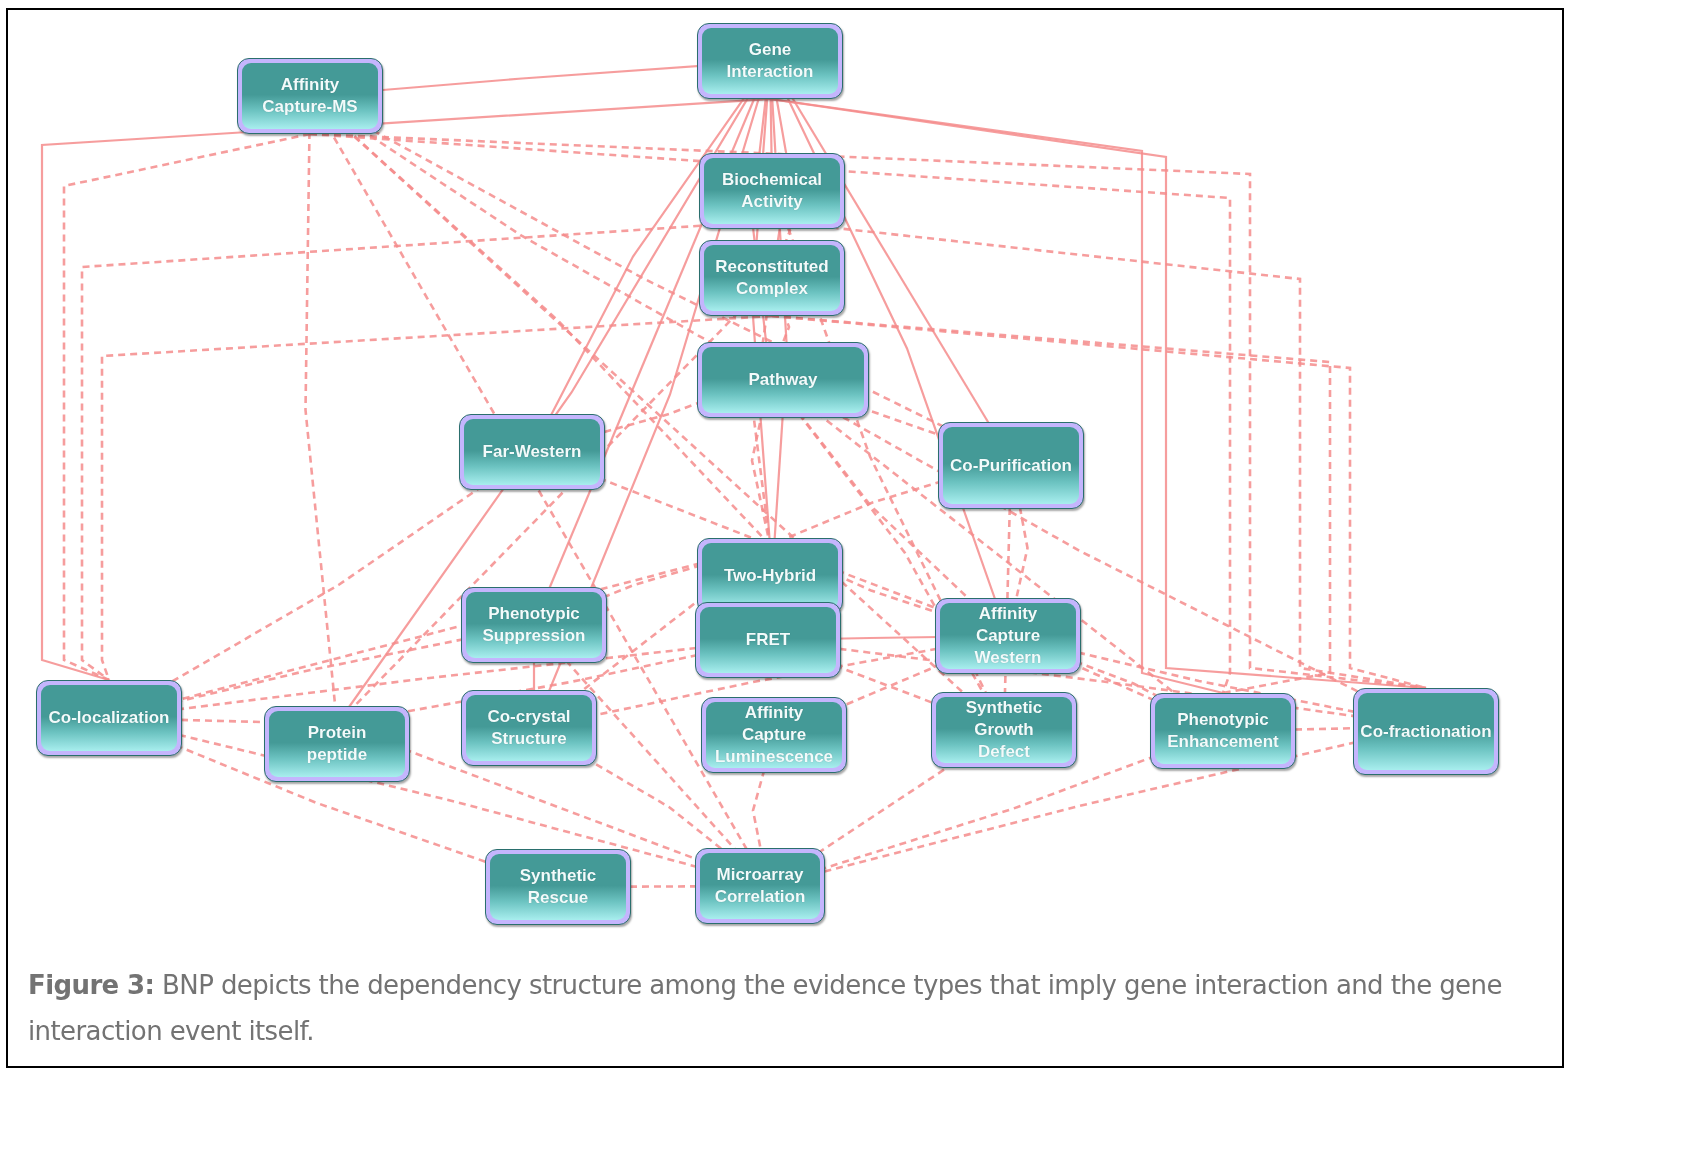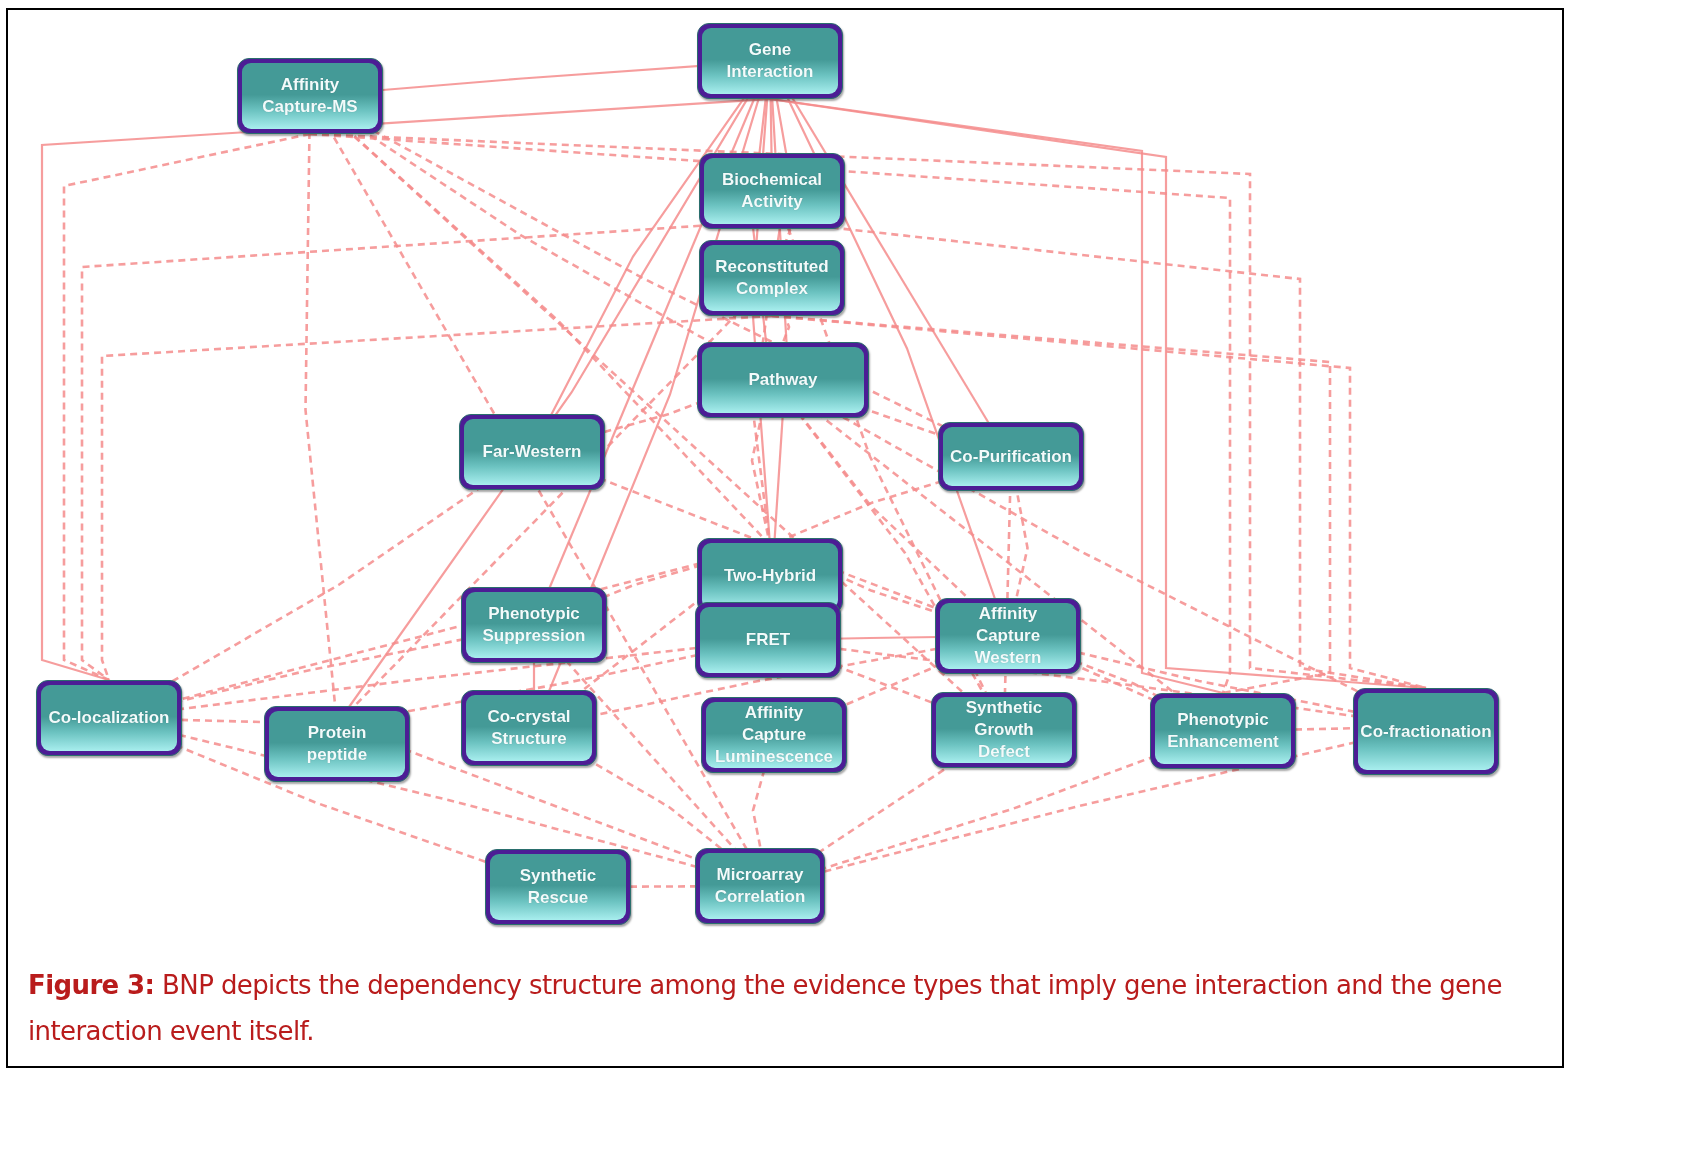--- a/index.html
+++ b/index.html
@@ -7,42 +7,42 @@
     .frame {
       position: absolute; left: 6px; top: 8px; width: 1554px; height: 1056px;
       border: 2px solid #000; box-sizing: content-box; background: #fff;
     }
     svg#graph { position: absolute; left: 0; top: 0; }
     .node {
       position: absolute;
       box-sizing: border-box;
       border-radius: 12px;
       border: 1px solid #2a6f6d;
-      background: #4c1d95;
+      background: #c4b5fd;
       padding: 4px;
       box-shadow: 1px 2px 2px rgba(0,0,0,0.35);
     }
     .node-inner {
       width: 100%; height: 100%;
       border-radius: 9px;
       background: linear-gradient(to bottom, #449a97 0%, #449a97 48%, #6cc3c1 72%, #a8eeee 100%);
       display: flex; align-items: center; justify-content: center;
       text-align: center;
       color: #f2fbfb;
       font-family: "Liberation Sans", sans-serif;
       font-weight: bold;
       font-size: 17px;
       line-height: 22px;
       white-space: pre-line;
       text-shadow: 0 0 1px rgba(0,0,0,0.25);
     }
     .caption {
       position: absolute; left: 28px; top: 962px; width: 1500px;
       font-family: "DejaVu Sans", sans-serif;
-      font-size: 26px; line-height: 46px; color: #b91c1c;
+      font-size: 26px; line-height: 46px; color: #737373;
       letter-spacing: -0.6px;
     }
     .caption b { font-weight: bold; }
   </style>
 </head>
 <body>
 
 <div class="frame"></div>
 
 <svg id="graph" width="1698" height="1158">
@@ -141,21 +141,21 @@
     <div class="node" style="left: 699px; top: 240px; width: 146px; height: 76px;">
       <div class="node-inner">Reconstituted
 Complex</div>
     </div>
     <div class="node" style="left: 697px; top: 342px; width: 172px; height: 76px;">
       <div class="node-inner">Pathway</div>
     </div>
     <div class="node" style="left: 459px; top: 414px; width: 146px; height: 76px;">
       <div class="node-inner">Far-Western</div>
     </div>
-    <div class="node" style="left: 938px; top: 422px; width: 146px; height: 69px;">
+    <div class="node" style="left: 938px; top: 422px; width: 146px; height: 87px;">
       <div class="node-inner">Co-Purification</div>
     </div>
     <div class="node" style="left: 697px; top: 507px; width: 146px; height: 76px; margin-top: 31px;">
       <div class="node-inner">Two-Hybrid</div>
     </div>
     <div class="node" style="left: 461px; top: 587px; width: 146px; height: 76px;">
       <div class="node-inner">Phenotypic
 Suppression</div>
     </div>
     <div class="node" style="left: 695px; top: 602px; width: 146px; height: 76px;">

